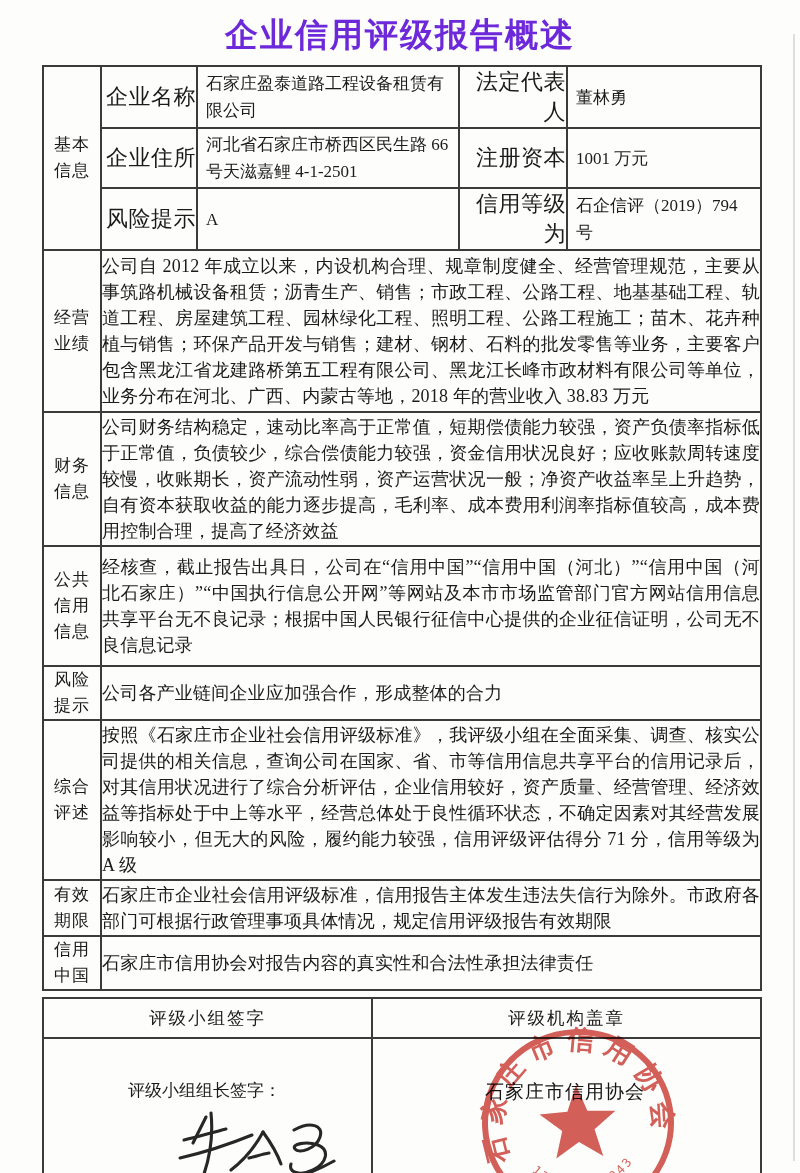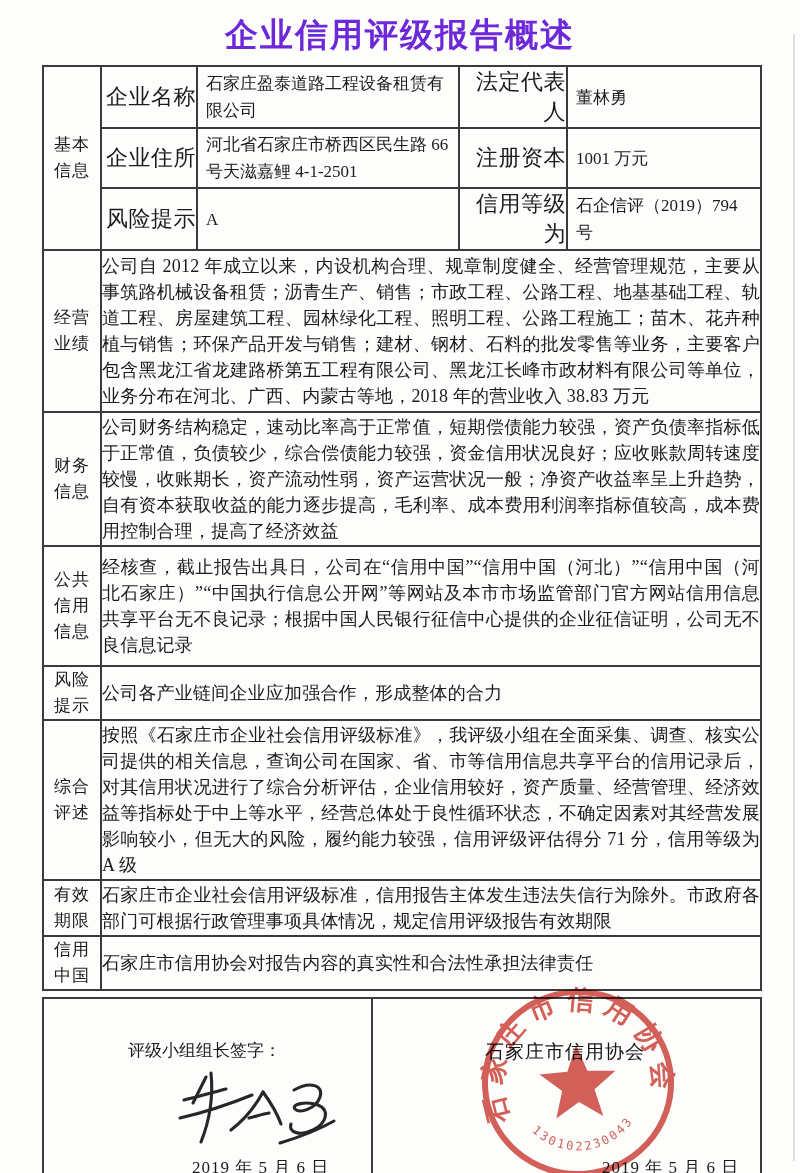--- a/index.html
+++ b/index.html
@@ -107,20 +107,24 @@
     </tr>
   </tbody>
     </table>
 
   <table class="sig">
     <colgroup>
         <col style="width:329px">
         <col style="width:389px">
       </colgroup>
     <tbody>
+        <tr>
+      <td class="sighead">评级小组签字</td>
+      <td class="sighead">评级机构盖章</td>
+    </tr>
     <tr>
       <td class="sigcell">
         <span class="leader-label">评级小组组长签字：</span>
         <svg class="autograph" width="168" height="88" viewBox="0 0 168 88">
           <g fill="none" stroke="#272727" stroke-width="3.1" stroke-linecap="round" stroke-linejoin="round">
             <path d="M28,10 C24,18 20,26 15,36"></path>
             <path d="M6,33 C22,29 36,25 48,22"></path>
             <path d="M2,51 C28,45 52,37 74,28"></path>
             <path d="M33,6 C35,26 33,50 23,75"></path>
             <path d="M85,25 C77,40 66,53 53,63"></path>

